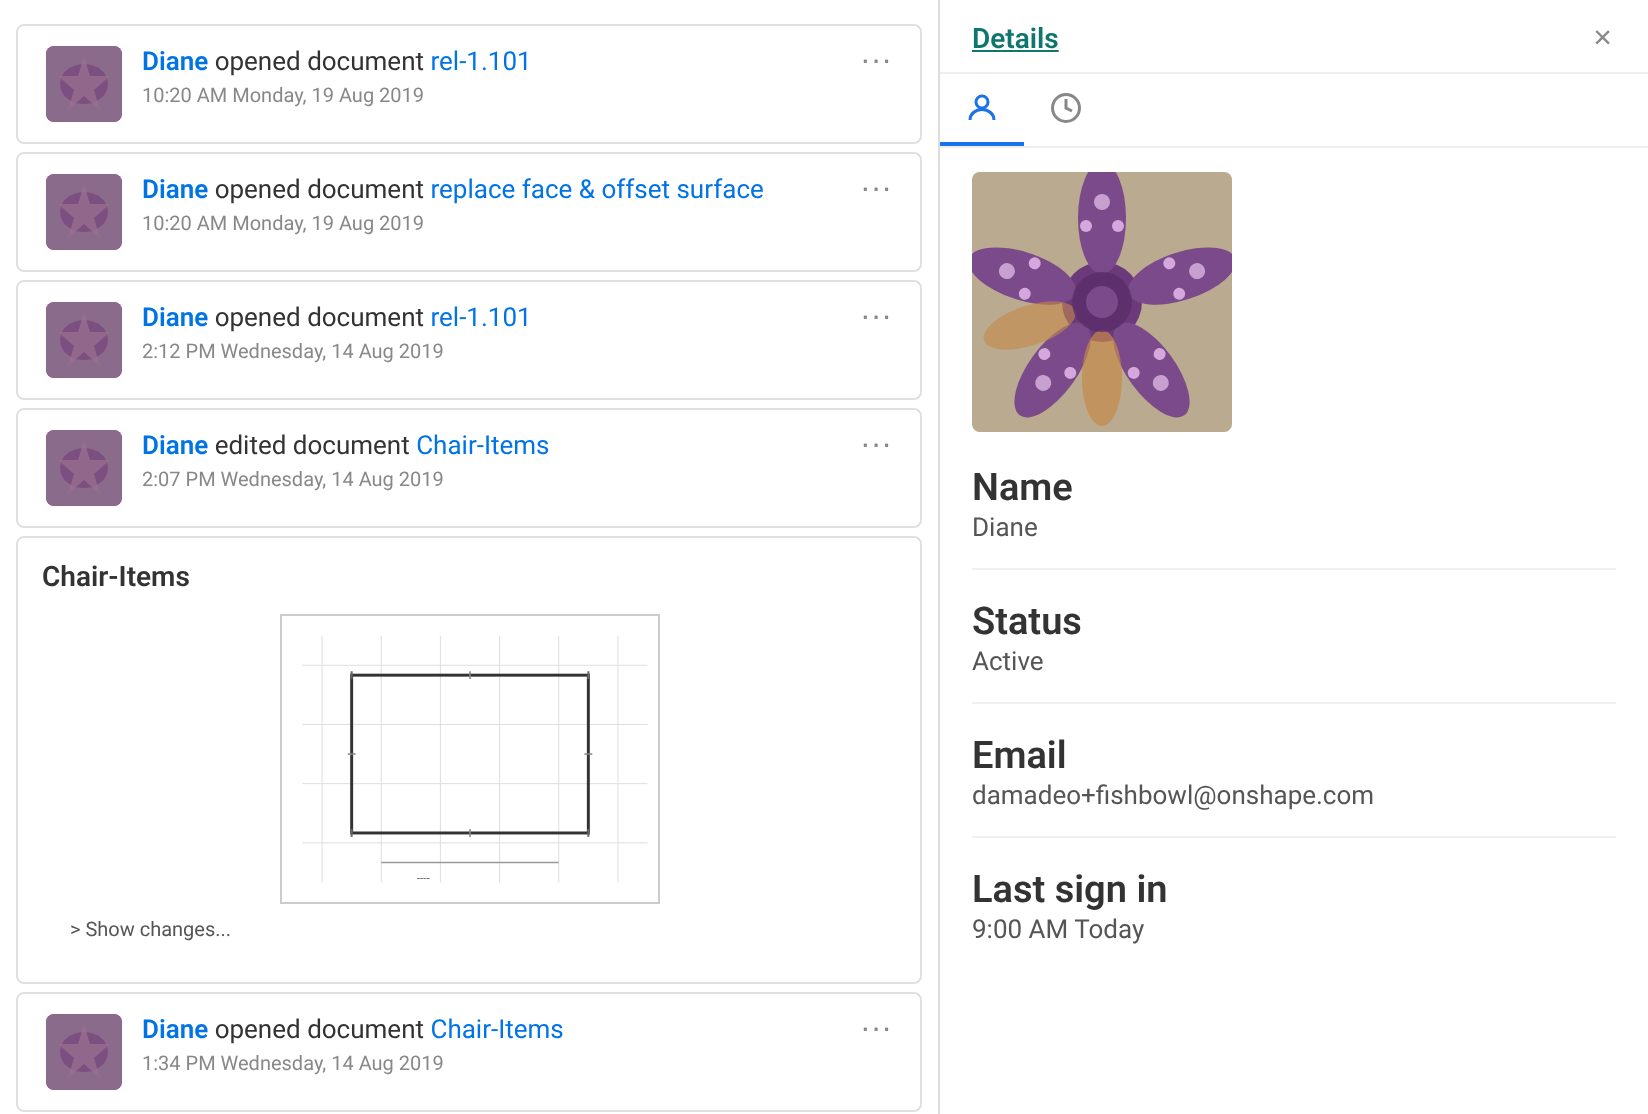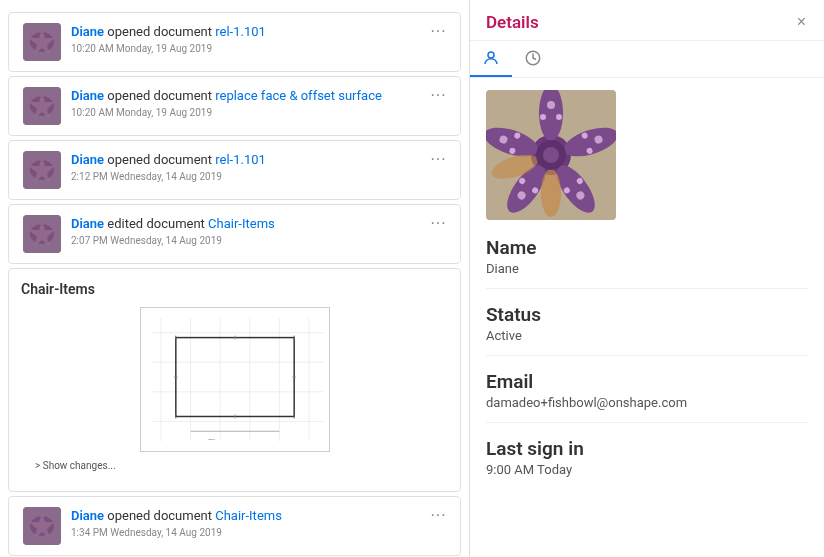--- a/index.html
+++ b/index.html
@@ -134,23 +134,24 @@
 
     .details-header {
       display: flex;
       align-items: center;
       justify-content: space-between;
       padding: 12px 16px 8px;
       border-bottom: 1px solid #eee;
     }
 
     .details-title {
-      font-size: 17px;
+      font-size: 14px;
       font-weight: 600;
-      color: #be185d;
+      color: #0f766e;
+      text-decoration: underline;
     }
 
     .close-btn {
       background: none;
       border: none;
       cursor: pointer;
       color: #888;
       font-size: 16px;
       line-height: 1;
       padding: 0 2px;

